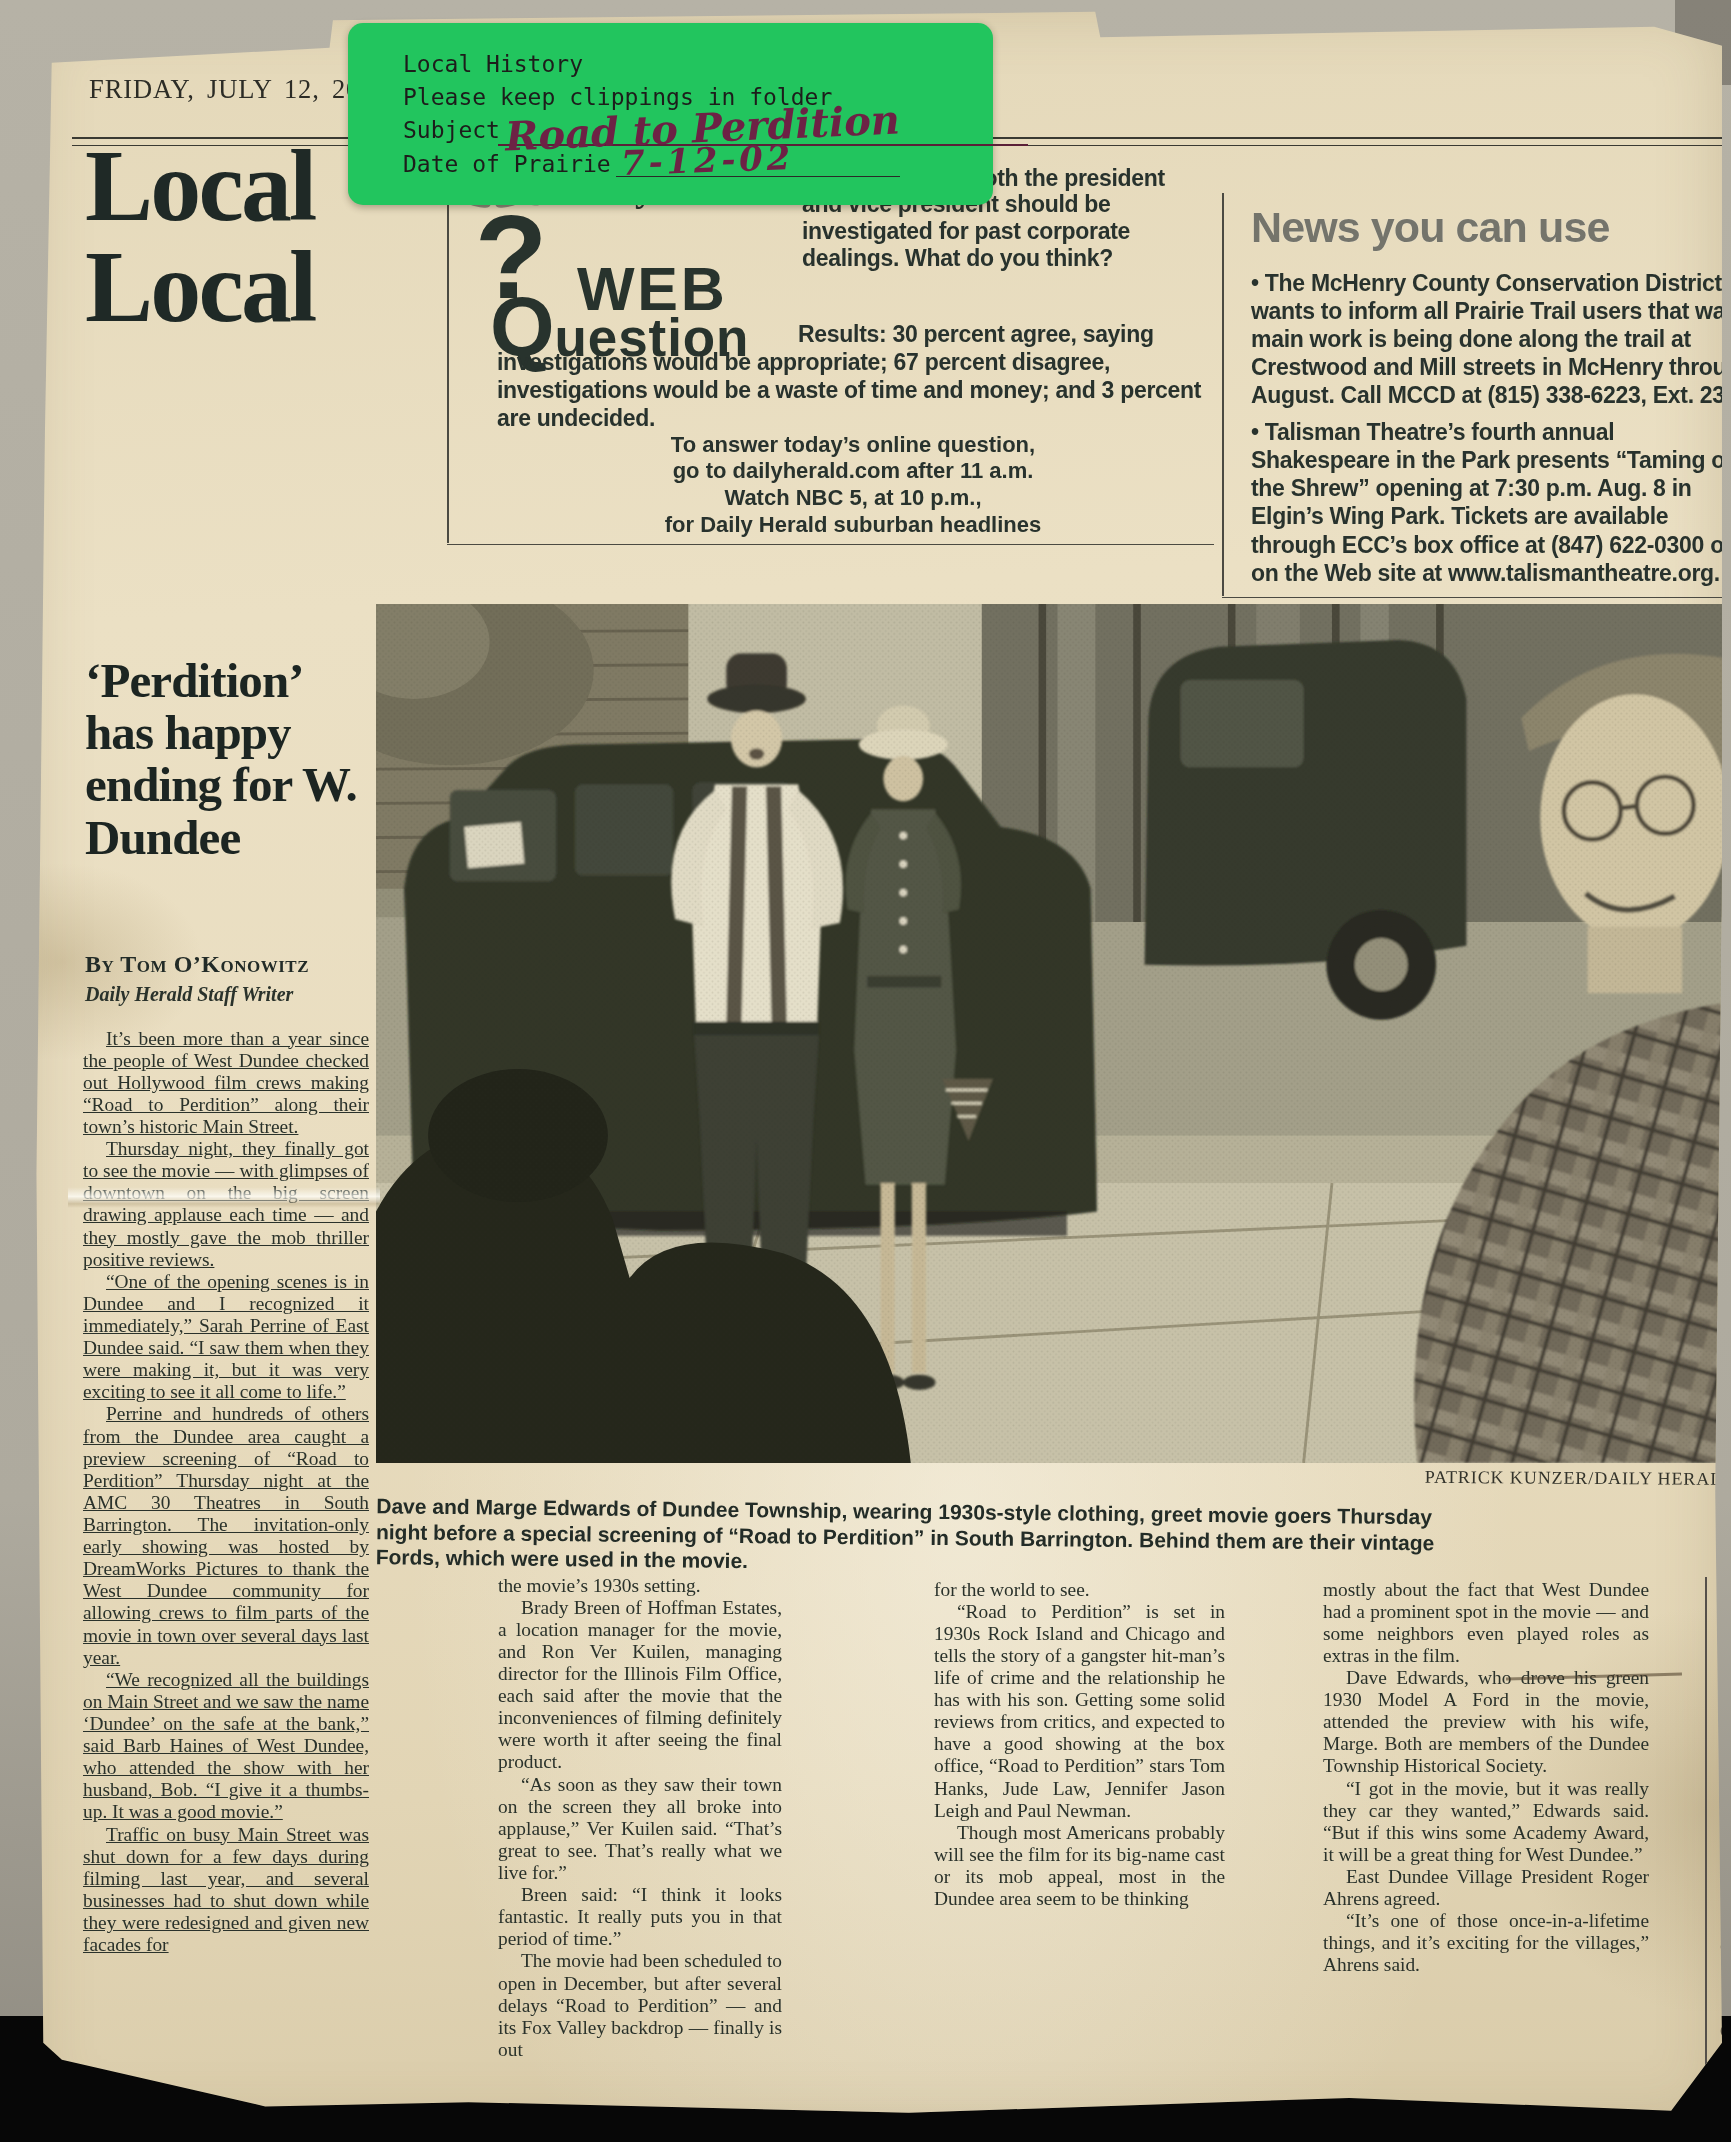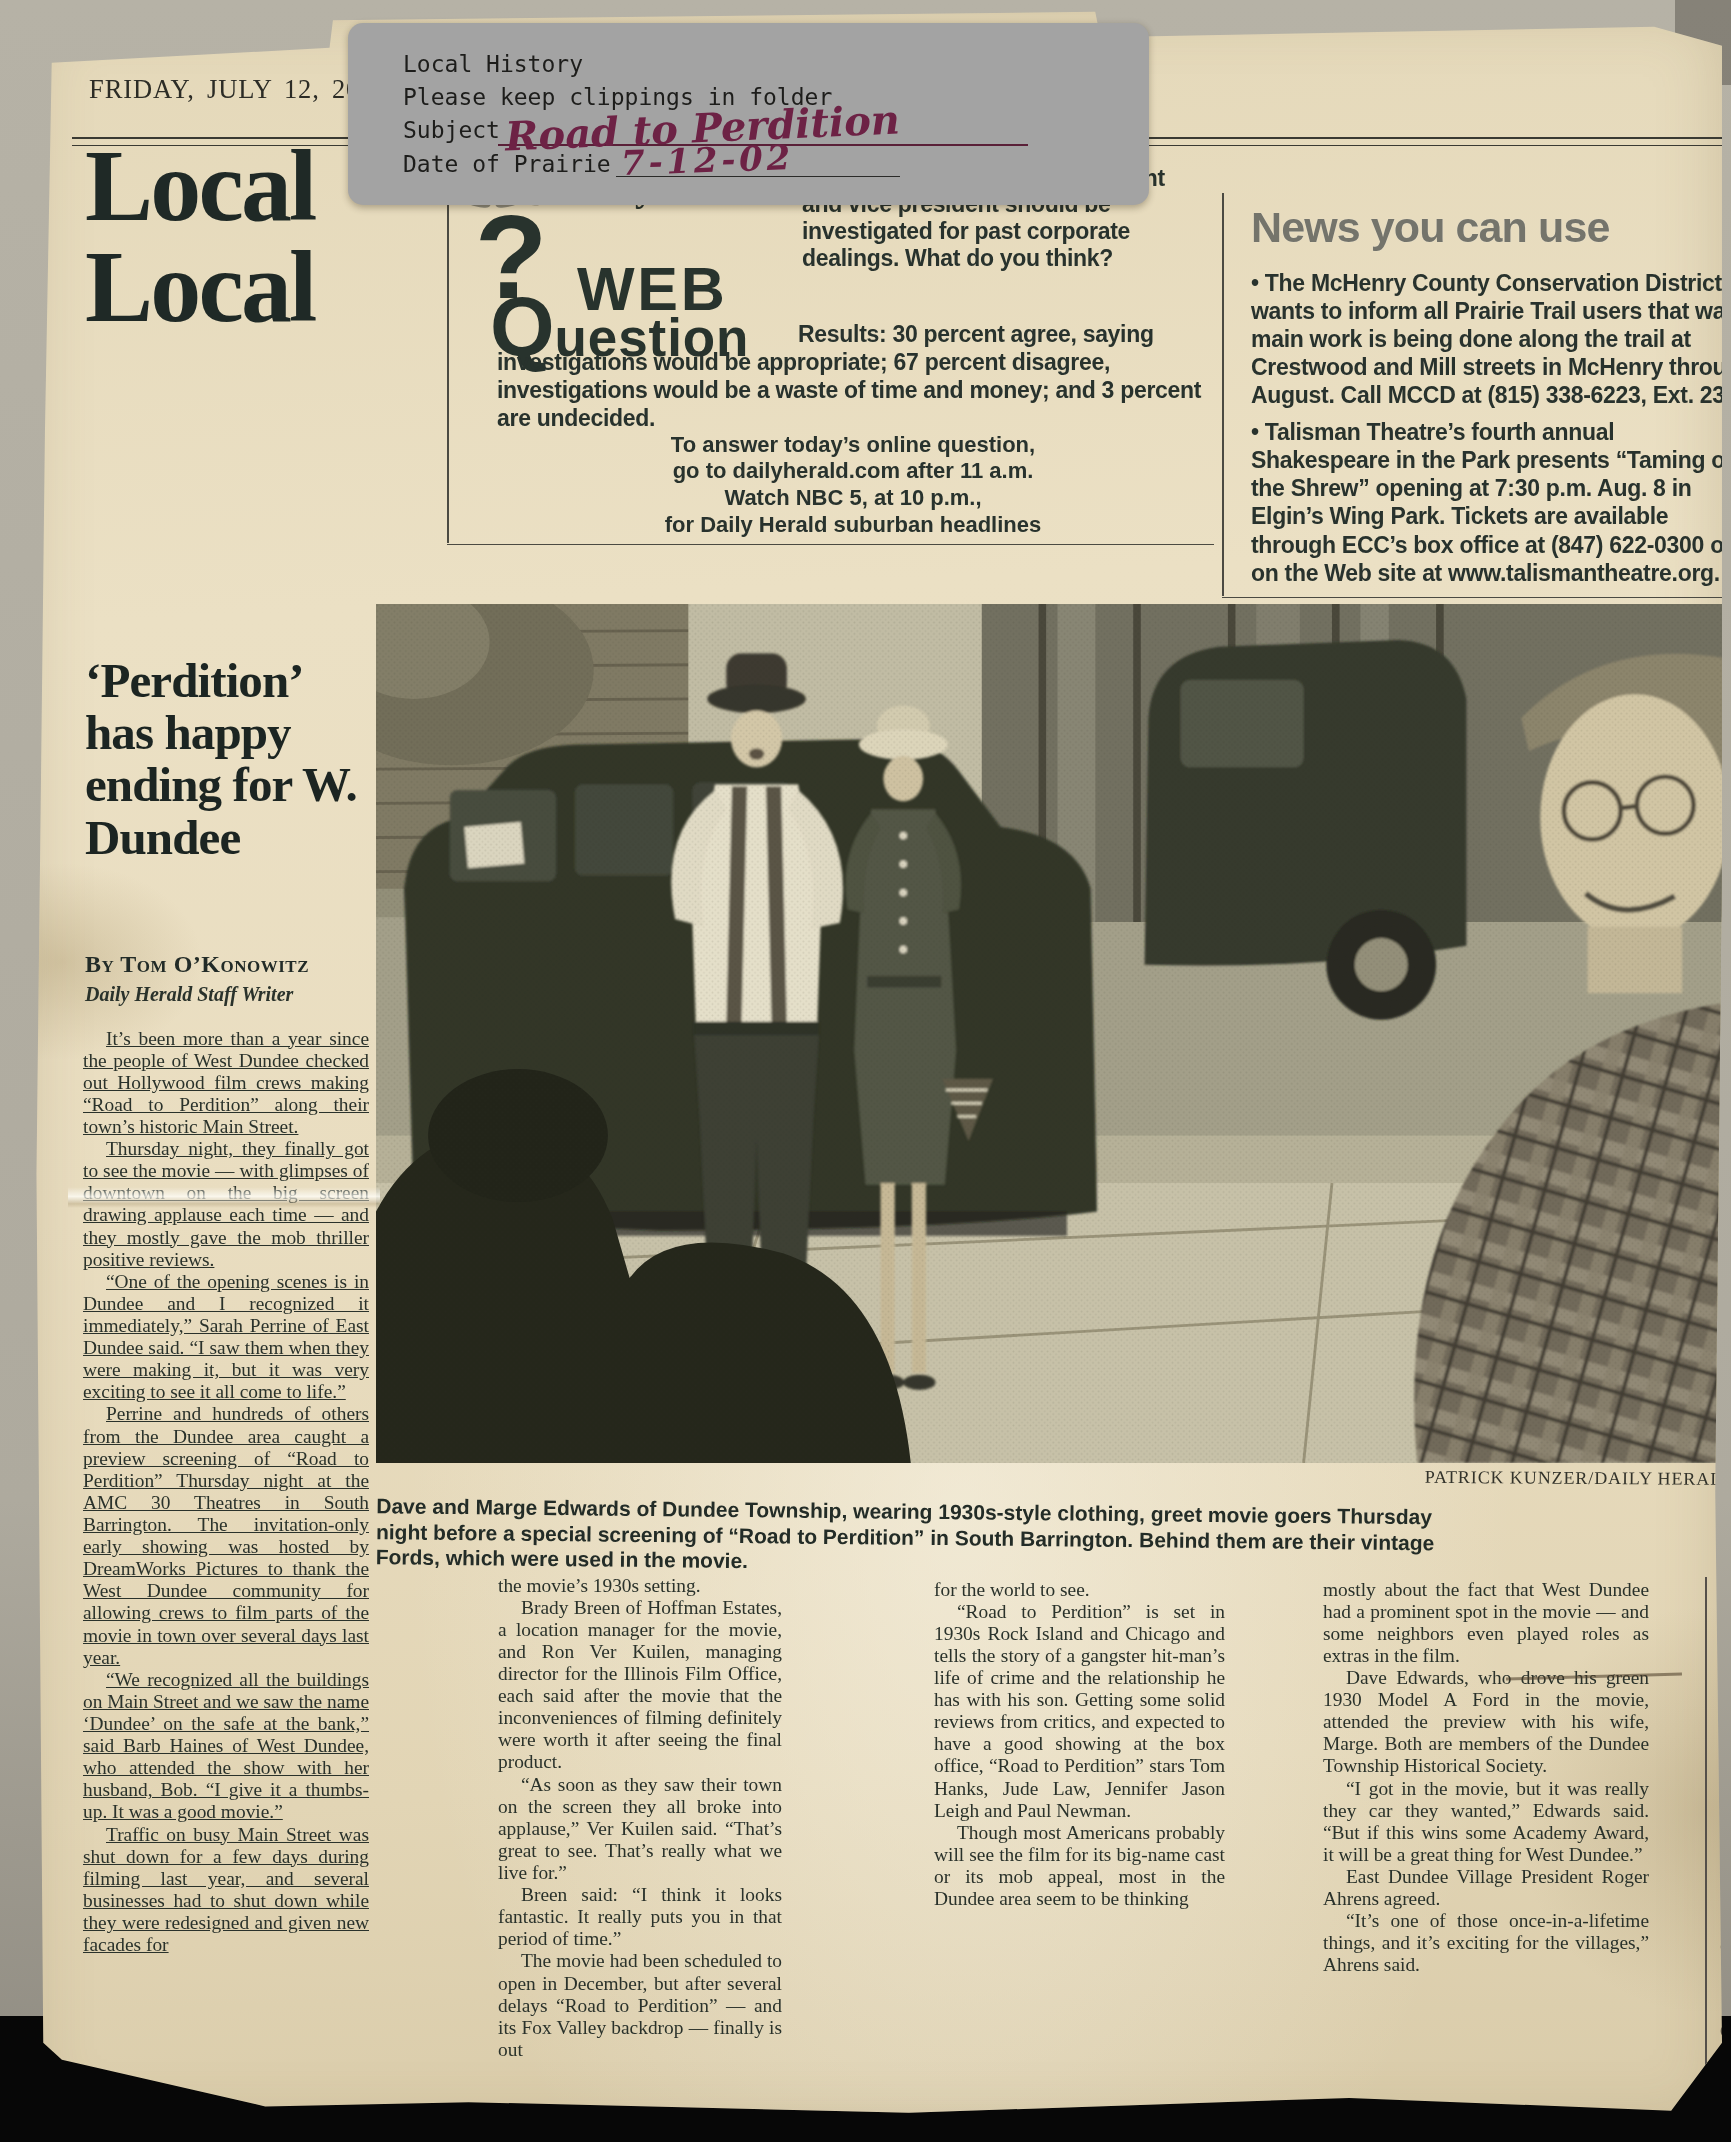--- a/index.html
+++ b/index.html
@@ -28,22 +28,22 @@
   .v3{left:1677px;top:1569px;height:543px;background:#55504a;}
   .hrule{position:absolute;height:1.9px;background:#4b4a42;}
   .wqbottom{left:419px;top:536px;width:767px;}
   .newsbottom{left:1194px;top:589px;width:511px;}
 
   .date-line{position:absolute;left:61px;top:66px;width:322px;font-size:26.5px;
     letter-spacing:0.9px;word-spacing:4.7px;color:#2c2c26;}
   .masthead{position:absolute;left:57px;top:128px;width:322px;font-weight:bold;
     font-size:102px;line-height:.99;letter-spacing:-2.8px;color:#1f2926;}
 
-  .sticker{position:absolute;left:348px;top:23px;width:801px;height:182px;z-index:6;
-    background:#a3a3a3;border-radius:15px;box-shadow:0 2.8px 7.6px rgba(40,30,10,.3);
+  .sticker{position:absolute;left:348px;top:23px;width:645px;height:182px;z-index:6;
+    background:#22c55e;border-radius:15px;box-shadow:0 2.8px 7.6px rgba(40,30,10,.3);
     padding:24.6px 0 0 55px;box-sizing:border-box;
     font-family:"DejaVu Sans Mono","Liberation Mono",monospace;font-size:23px;line-height:1.45;color:#1d1d1b;}
   .st-rel{position:relative;}
   .hand{position:absolute;font-family:"DejaVu Serif",serif;font-style:italic;font-weight:bold;
     color:#6d2245;white-space:nowrap;}
   .hand1{left:102px;top:-15px;font-size:40px;transform:rotate(-2.5deg);}
   .hand2{left:218px;top:-11.4px;font-size:34px;transform:rotate(-2deg);letter-spacing:3.8px;}
   .st-underline1{position:absolute;left:95px;top:30px;width:530px;border-bottom:2.8px solid #5a2038;}
   .st-underline2{position:absolute;left:213px;top:28px;width:284px;border-bottom:1.9px solid #2a2a28;}
 

